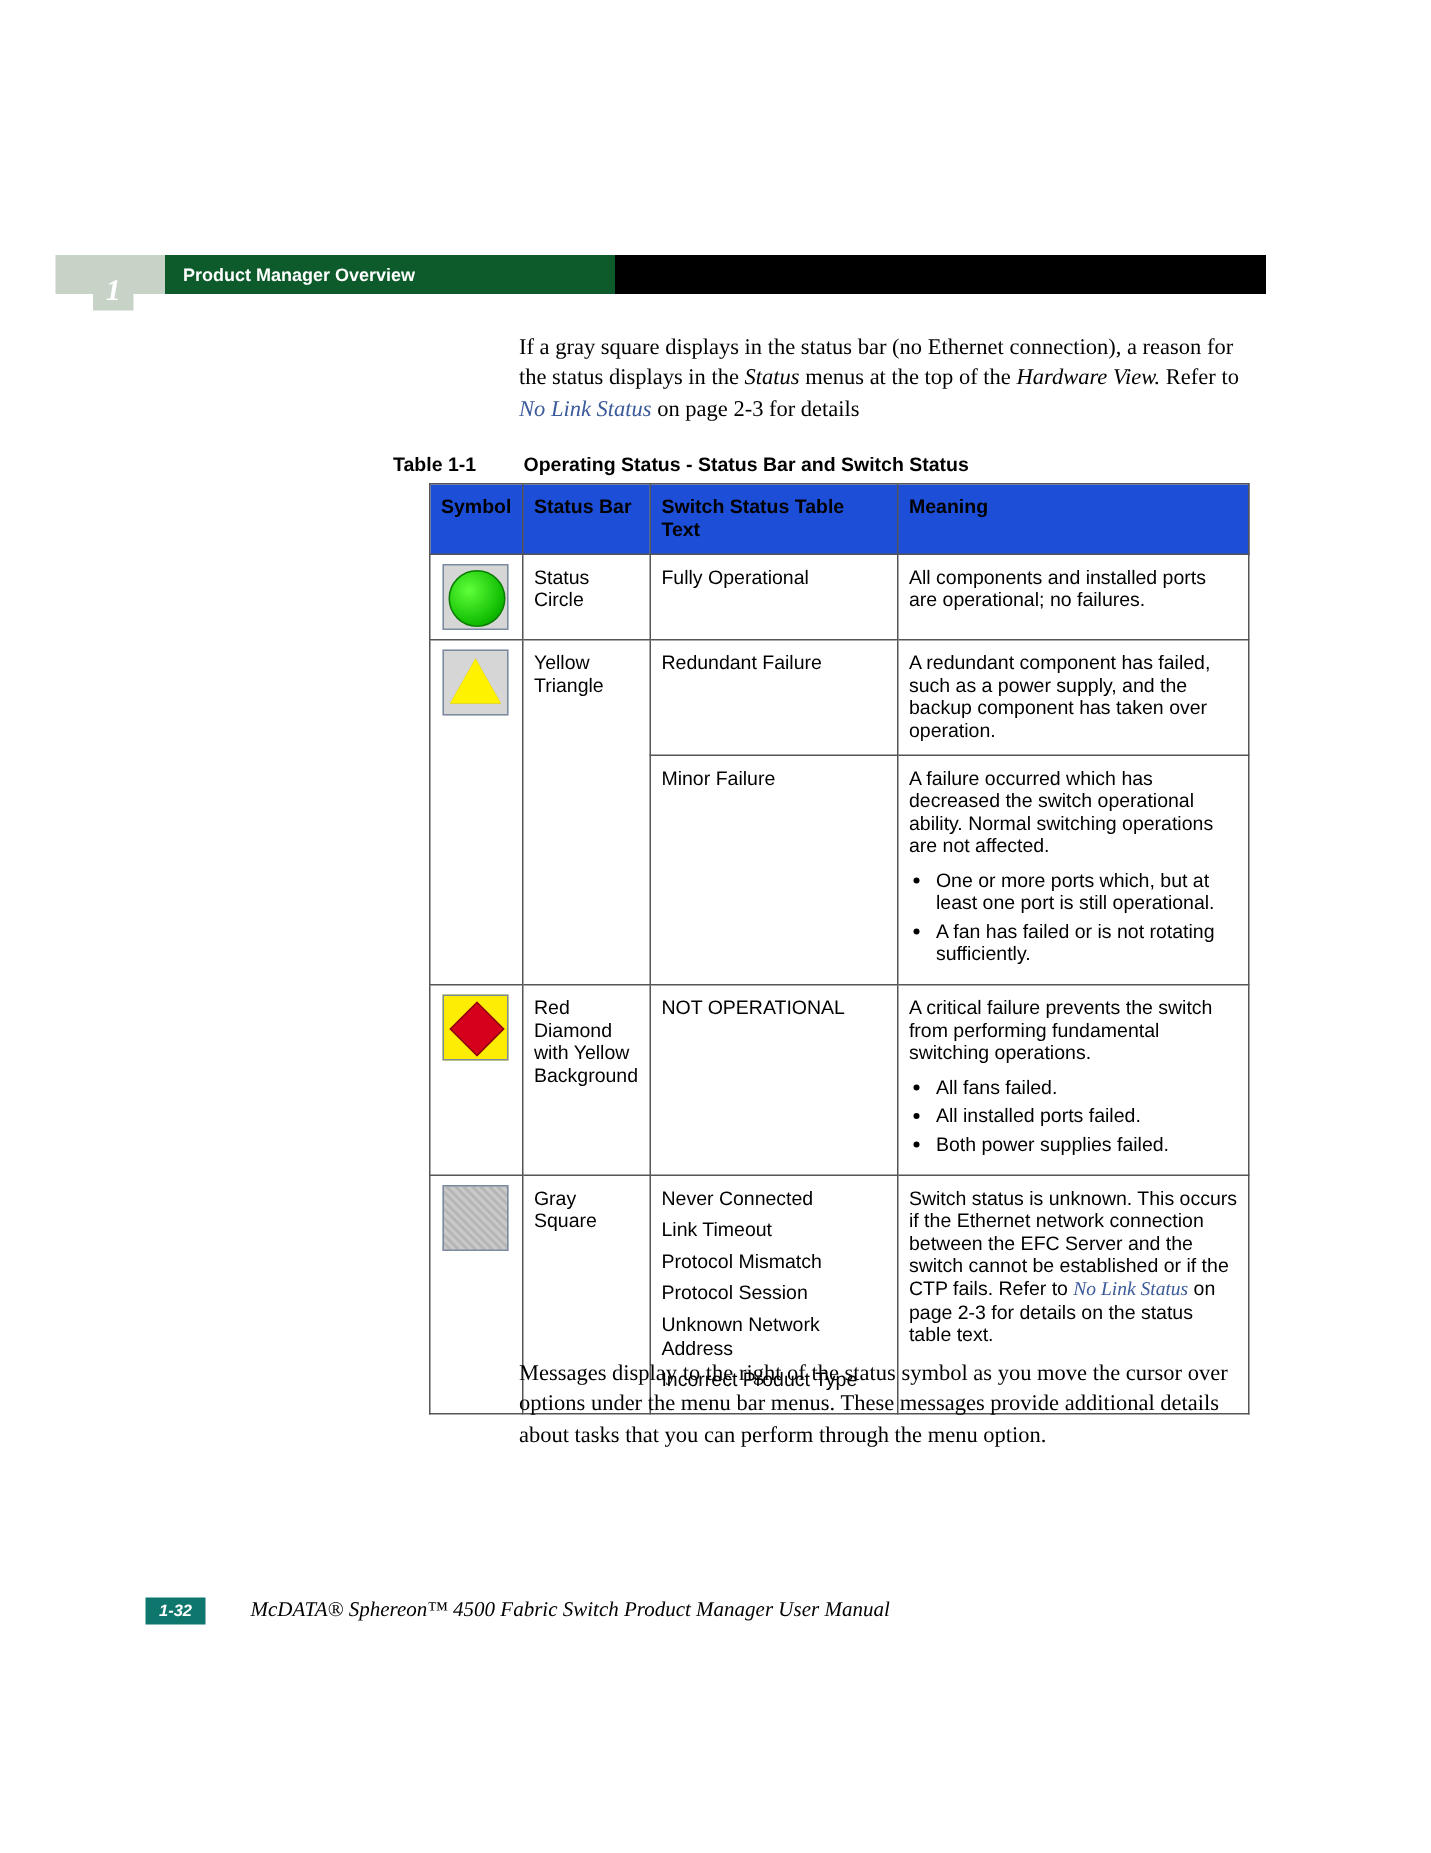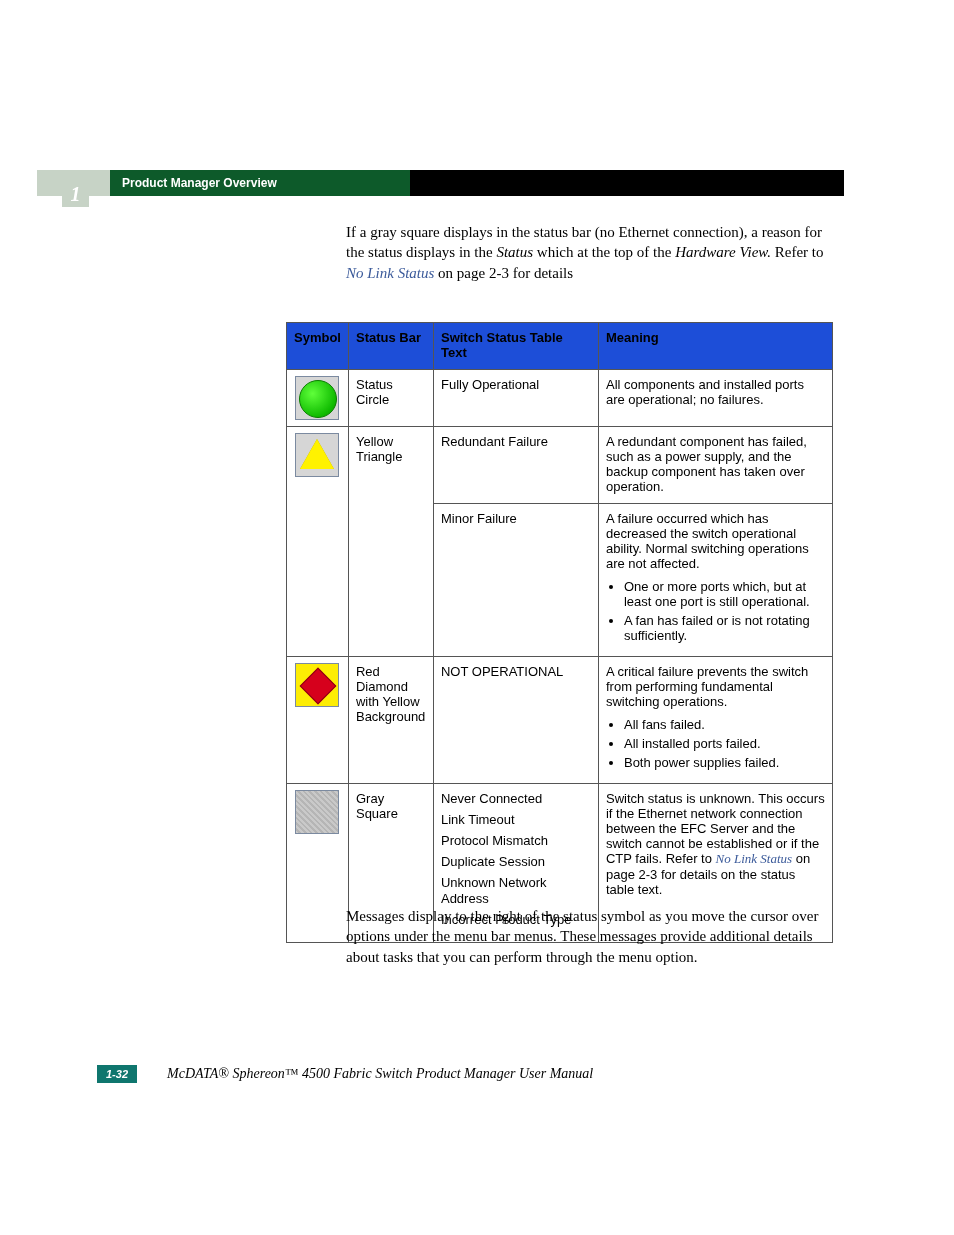--- a/index.html
+++ b/index.html
@@ -201,23 +201,27 @@
 
   <div class="header-bar">
     <div class="header-gray"></div>
     <div class="header-green">Product Manager Overview</div>
     <div class="header-black"></div>
   </div>
 
   <div class="chapter-num">1</div>
 
   <div class="body-text intro">
-    <span>If a gray square displays in the status bar (no Ethernet connection), a reason for the status displays in the </span><span class="italic">Status</span><span> which at the top of the </span><span class="italic">Hardware View.</span><span> Refer to </span><span class="link">No Link Status</span><span> on page 2-3 for details</span>
+    <span>If a gray square displays in the status bar (no Ethernet connection), a reason for the status displays in the </span><span class="italic">Status</span><span> menus at the top of the </span><span class="italic">Hardware View.</span><span> Refer to </span><span class="link">No Link Status</span><span> on page 2-3 for details</span>
   </div>
 
+  <div class="table-caption">
+    <span class="num">Table 1-1</span>
+    <span>Operating Status - Status Bar and Switch Status</span>
+  </div>
 
   <table class="status">
     <thead>
       <tr>
         <th>Symbol</th>
         <th>Status Bar</th>
         <th>Switch Status Table Text</th>
         <th>Meaning</th>
       </tr>
     </thead>
@@ -275,21 +279,21 @@
       <tr>
         <td class="sym">
           <div class="sym-box bg-hash"></div>
         </td>
         <td class="sb">Gray Square</td>
         <td class="st">
           <ul>
             <li>Never Connected</li>
             <li>Link Timeout</li>
             <li>Protocol Mismatch</li>
-            <li>Duplicate Session</li>
+            <li>Protocol Session</li>
             <li>Unknown Network Address</li>
             <li>Incorrect Product Type</li>
           </ul>
         </td>
         <td class="meaning">
           <span>Switch status is unknown. This occurs if the Ethernet network connection between the EFC Server and the switch cannot be established or if the CTP fails. Refer to </span><span class="link2">No Link Status</span><span> on page 2-3 for details on the status table text.</span>
         </td>
       </tr>
     </tbody>
   </table>

